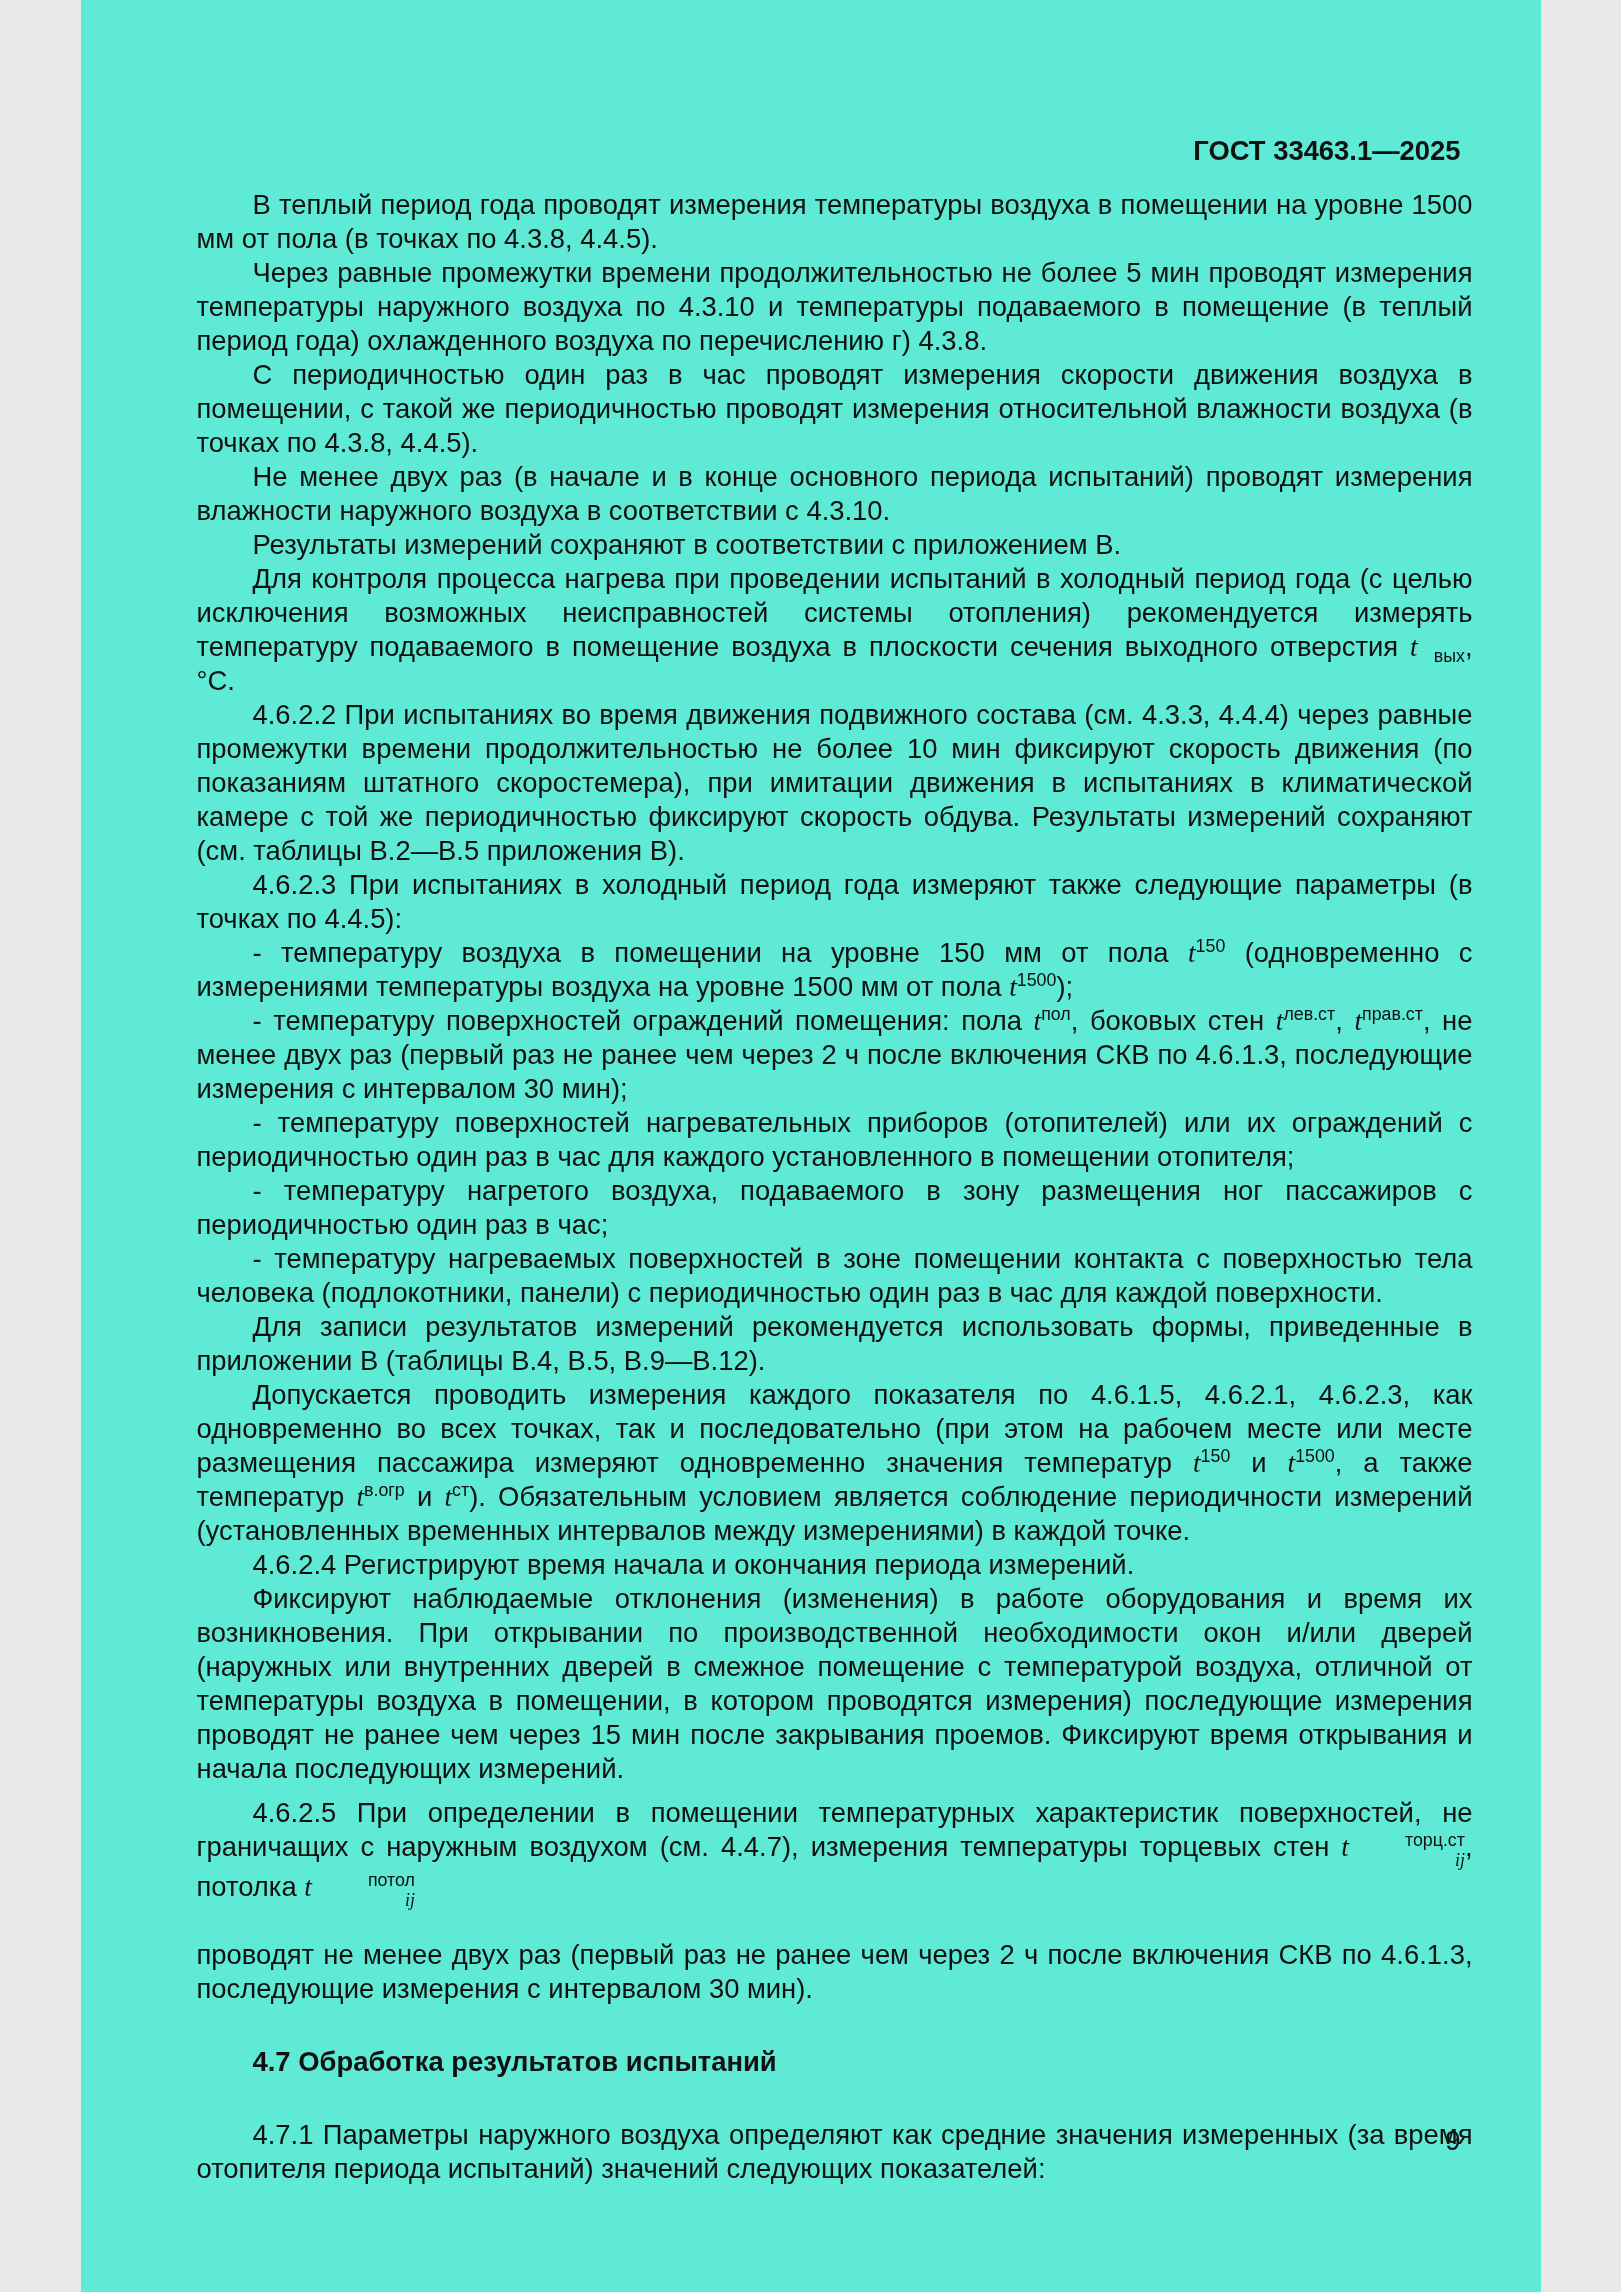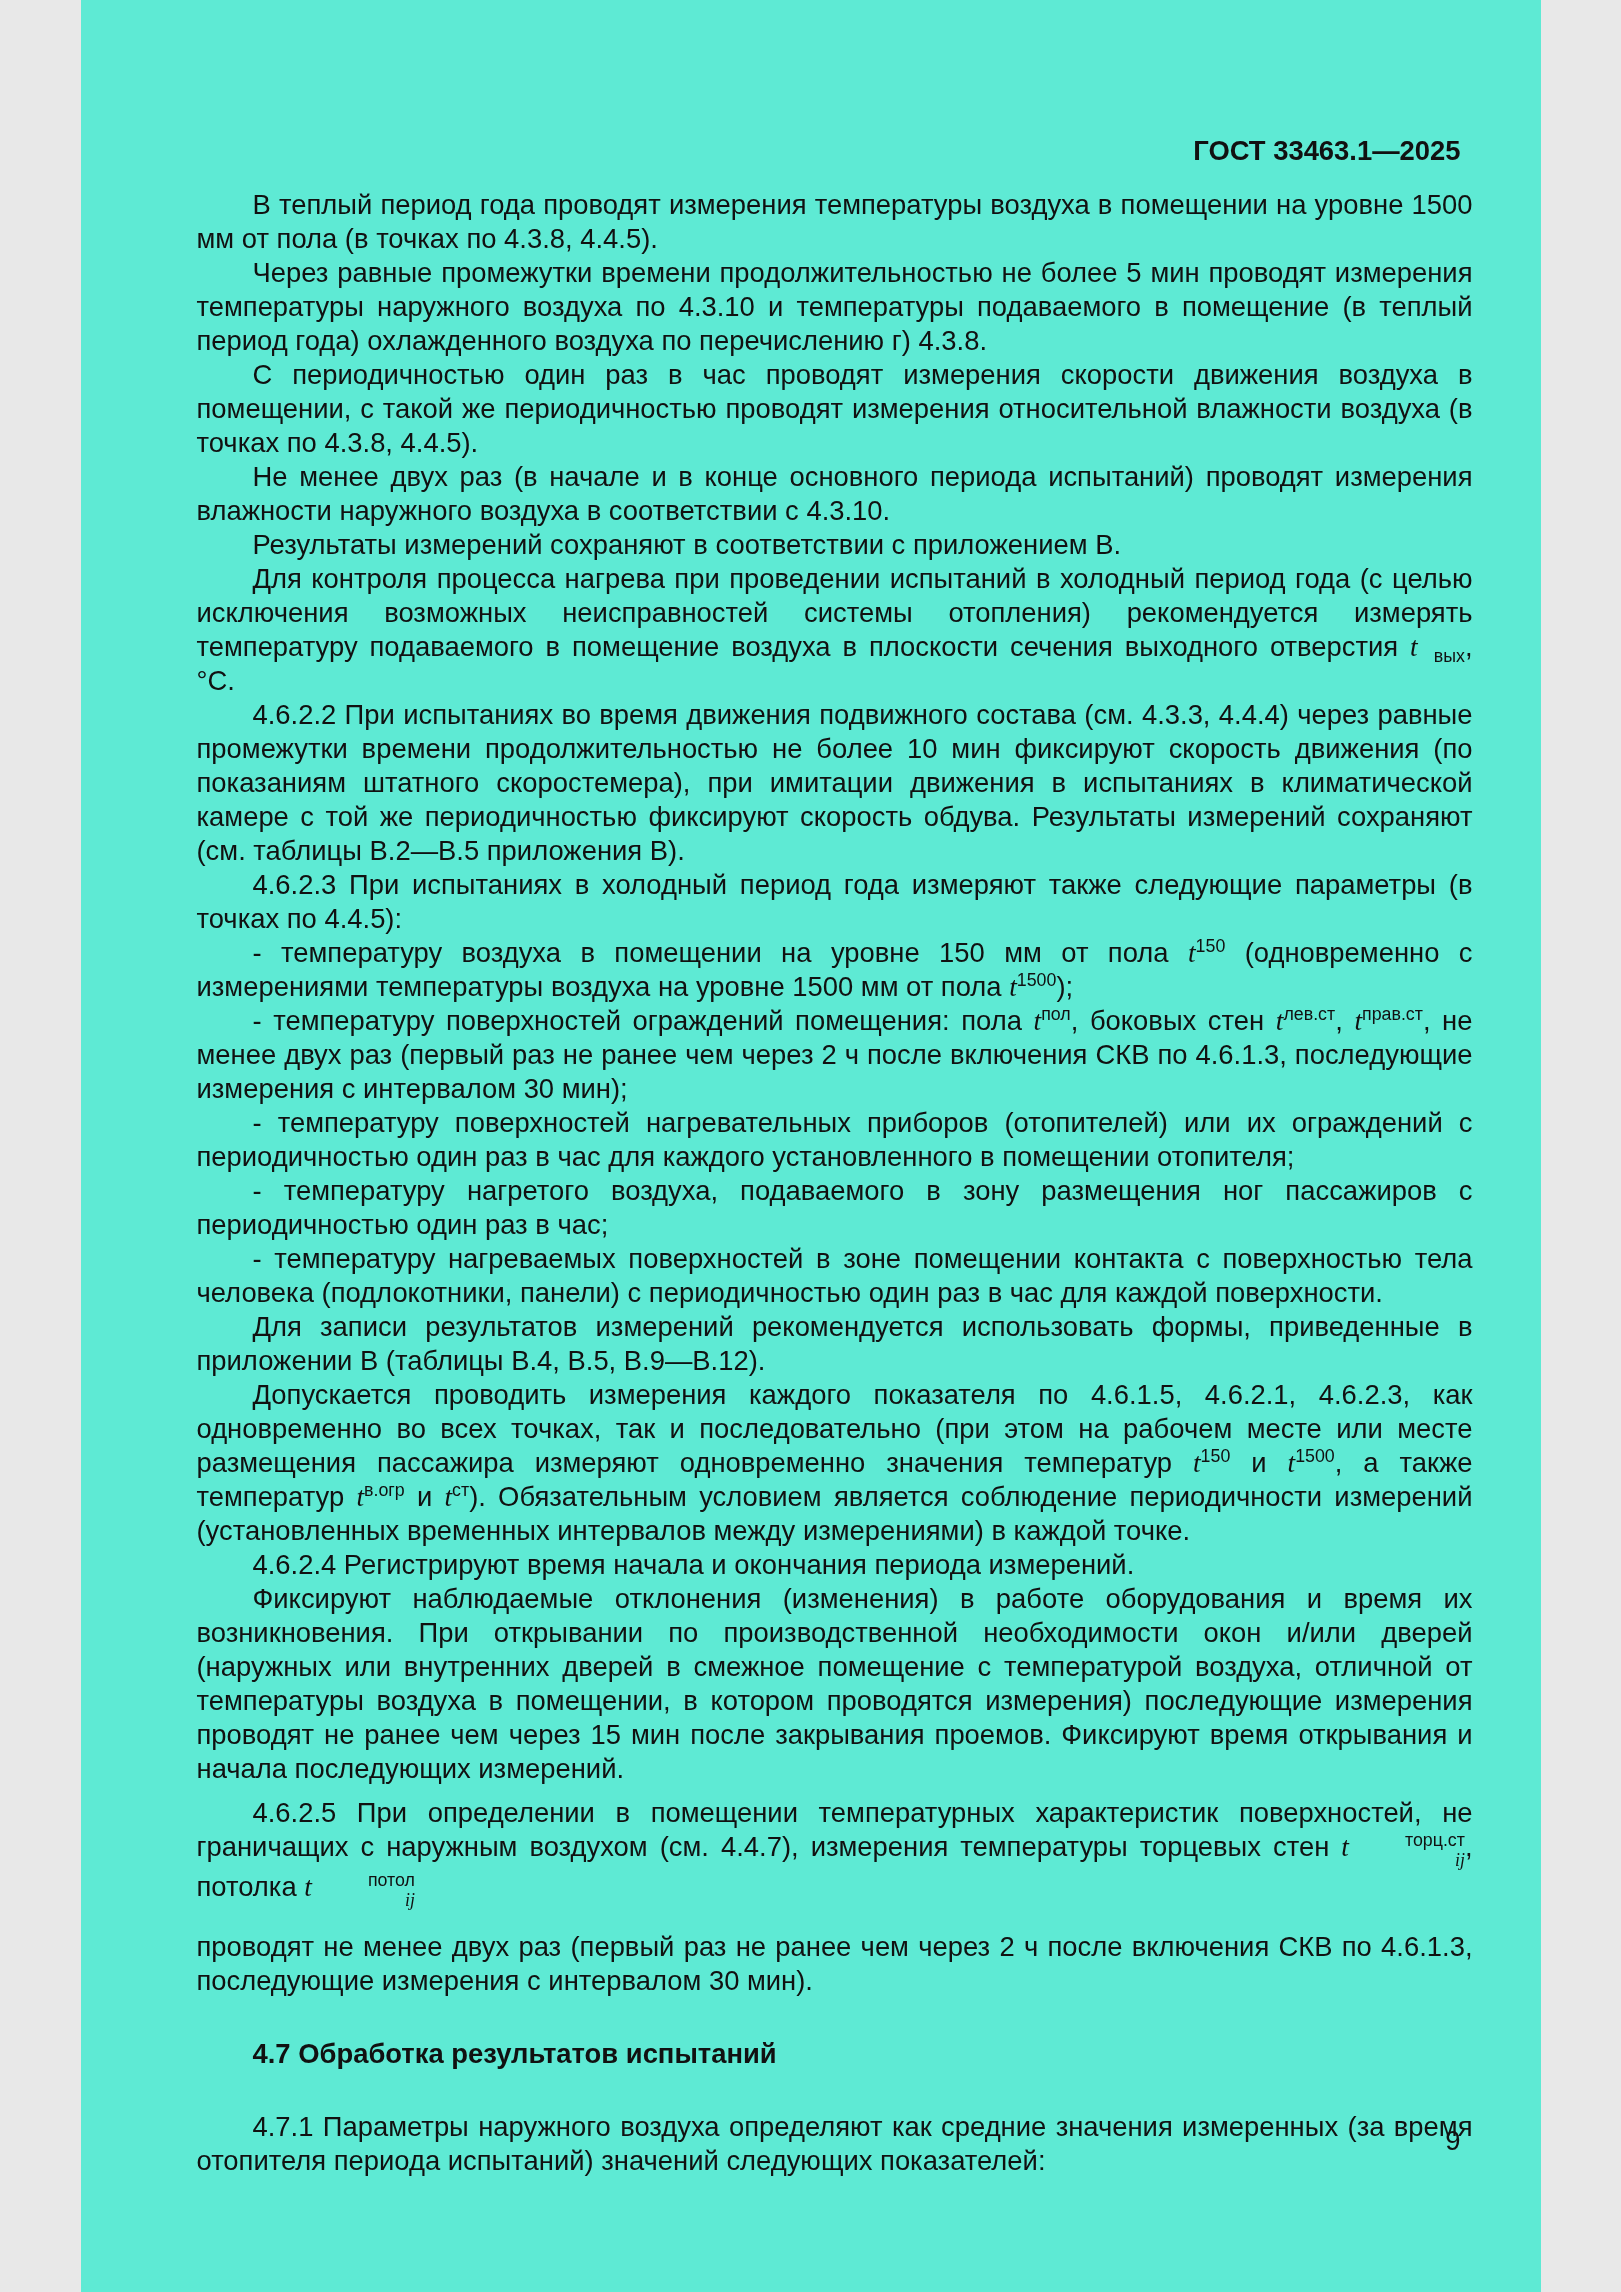--- a/index.html
+++ b/index.html
@@ -37,21 +37,21 @@
   }
   .doc-body p.noindent { text-indent: 0; }
   .doc-body p.heading {
     font-weight: bold;
     text-align: left;
     margin-top: 39px;
     margin-bottom: 39px;
   }
   .doc-body p.spaced {
     margin-top: 9.8px;
-    margin-bottom: 19px;
+    margin-bottom: 27px;
   }
   .i {
     font-family: "Liberation Serif", serif;
     font-style: italic;
   }
   .sup {
     vertical-align: super;
     font-size: 65%;
     line-height: 0;
   }

